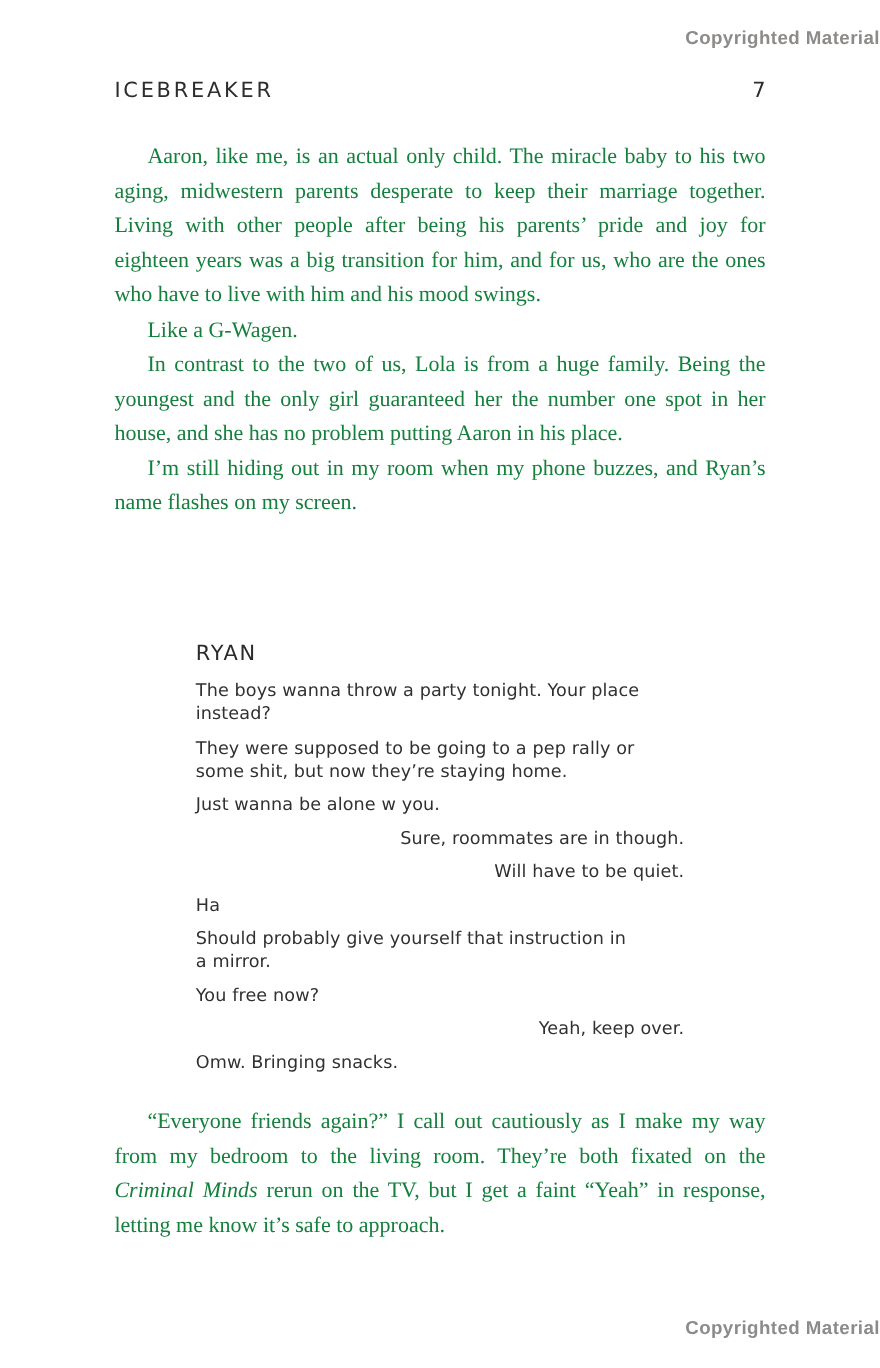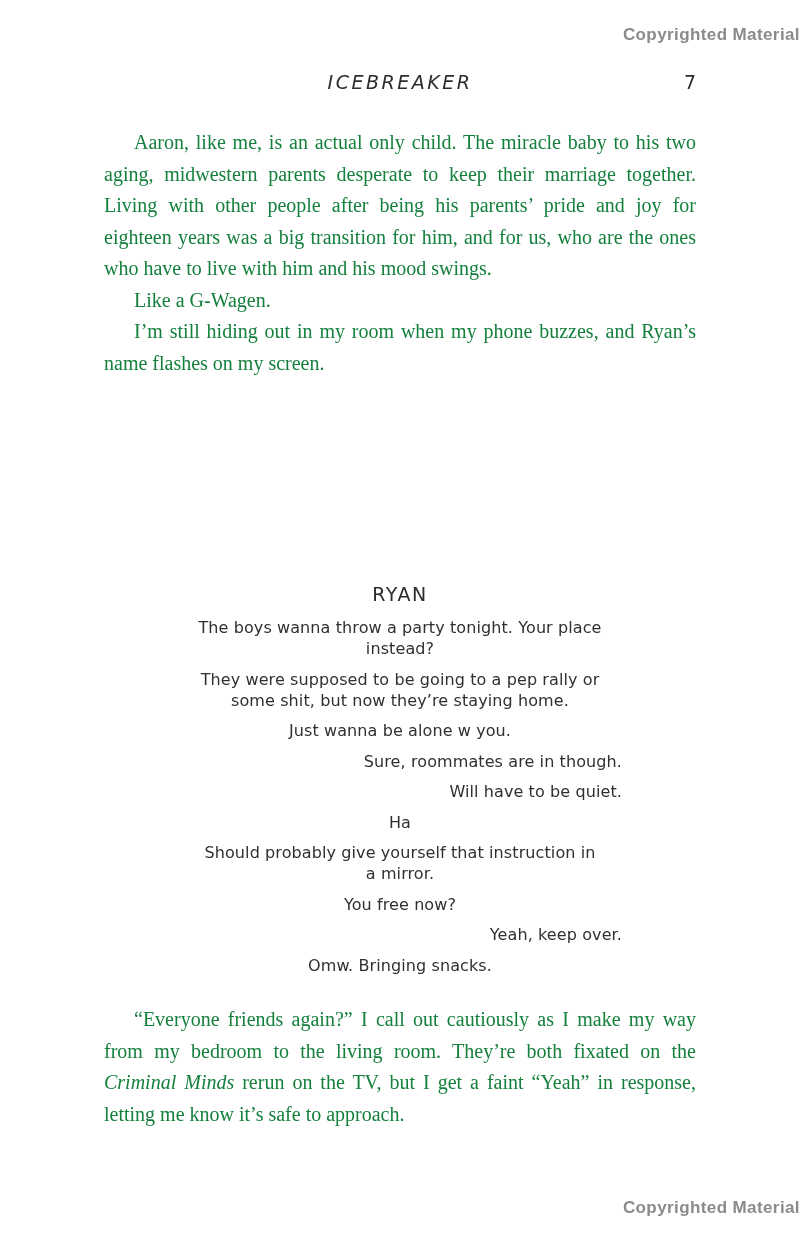--- a/index.html
+++ b/index.html
@@ -29,24 +29,22 @@
 
   
   .running-header {
     position: absolute; top: 72px; left: 104px; right: 104px;
     height: 22px;
     font-family: "DejaVu Sans", sans-serif;
     color: #2d2d2d;
   }
   .book-title {
     position: absolute; left: 0; right: 0;
-    text-align: center;
     font-size: 19px; line-height: 20px;
     letter-spacing: 2.5px;
-    font-style: italic;
   }
   .page-number {
     position: absolute; right: 0; top: 0;
     font-size: 19px; line-height: 20px;
   }
 
   
   .prose {
     position: absolute; left: 104px; right: 104px;
     color: #15803d;
@@ -58,50 +56,51 @@
   .prose--bottom { top: 1004px; }
   .prose i { font-style: italic; }
 
   
   .messages {
     position: absolute; top: 582px; left: 178px; width: 444px;
     font-family: "DejaVu Sans", sans-serif;
     color: #303030;
   }
   .sender {
-    text-align: center;
+    text-align: left;
     font-size: 19px; line-height: 24px;
     letter-spacing: 1.5px;
     margin-bottom: 11px;
     color: #2b2b2b;
   }
   .msg {
     font-size: 16px; line-height: 21px;
     white-space: pre;
     margin-bottom: 9.5px;
     letter-spacing: 0.1px;
   }
-  .msg.left  { text-align: center; }
+  .msg.left  { text-align: left; }
   .msg.right { text-align: right; }
 </style>
 </head>
 <body>
 
 <div class="page">
 
   <div class="copyright copyright--top">Copyrighted Material</div>
 
   <header class="running-header">
     <span class="book-title">ICEBREAKER</span>
     <span class="page-number">7</span>
   </header>
 
   <section class="prose prose--top">
     <p>Aaron, like me, is an actual only child. The miracle baby to his two aging, midwestern parents desperate to keep their marriage together. Living with other people after being his parents’ pride and joy for eighteen years was a big transition for him, and for us, who are the ones who have to live with him and his mood swings.</p>
     <p>Like a G-Wagen.</p>
+    <p>In contrast to the two of us, Lola is from a huge family. Being the youngest and the only girl guaranteed her the number one spot in her house, and she has no problem putting Aaron in his place.</p>
     <p>I’m still hiding out in my room when my phone buzzes, and Ryan’s name flashes on my screen.</p>
   </section>
 
   <section class="messages">
     <div class="sender">RYAN</div>
 
     <div class="msg left">The boys wanna throw a party tonight. Your place
 instead?</div>
     <div class="msg left">They were supposed to be going to a pep rally or
 some shit, but now they’re staying home.</div>

